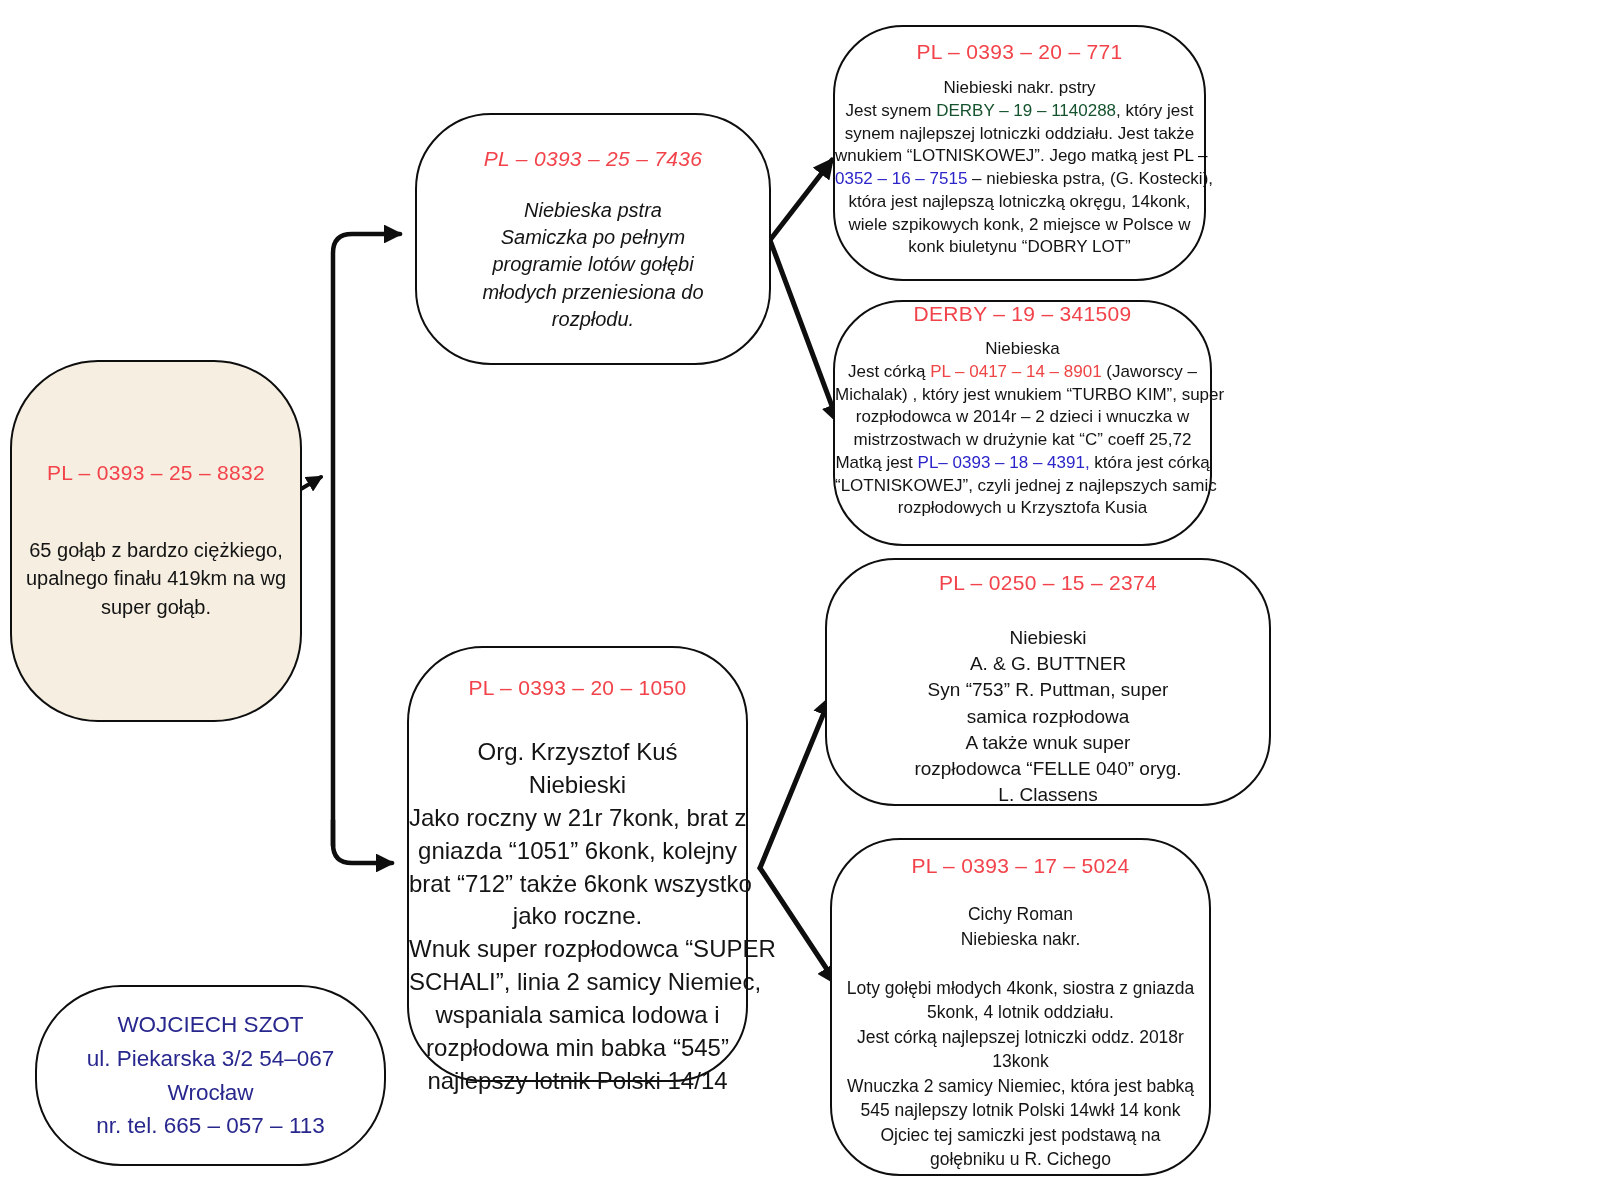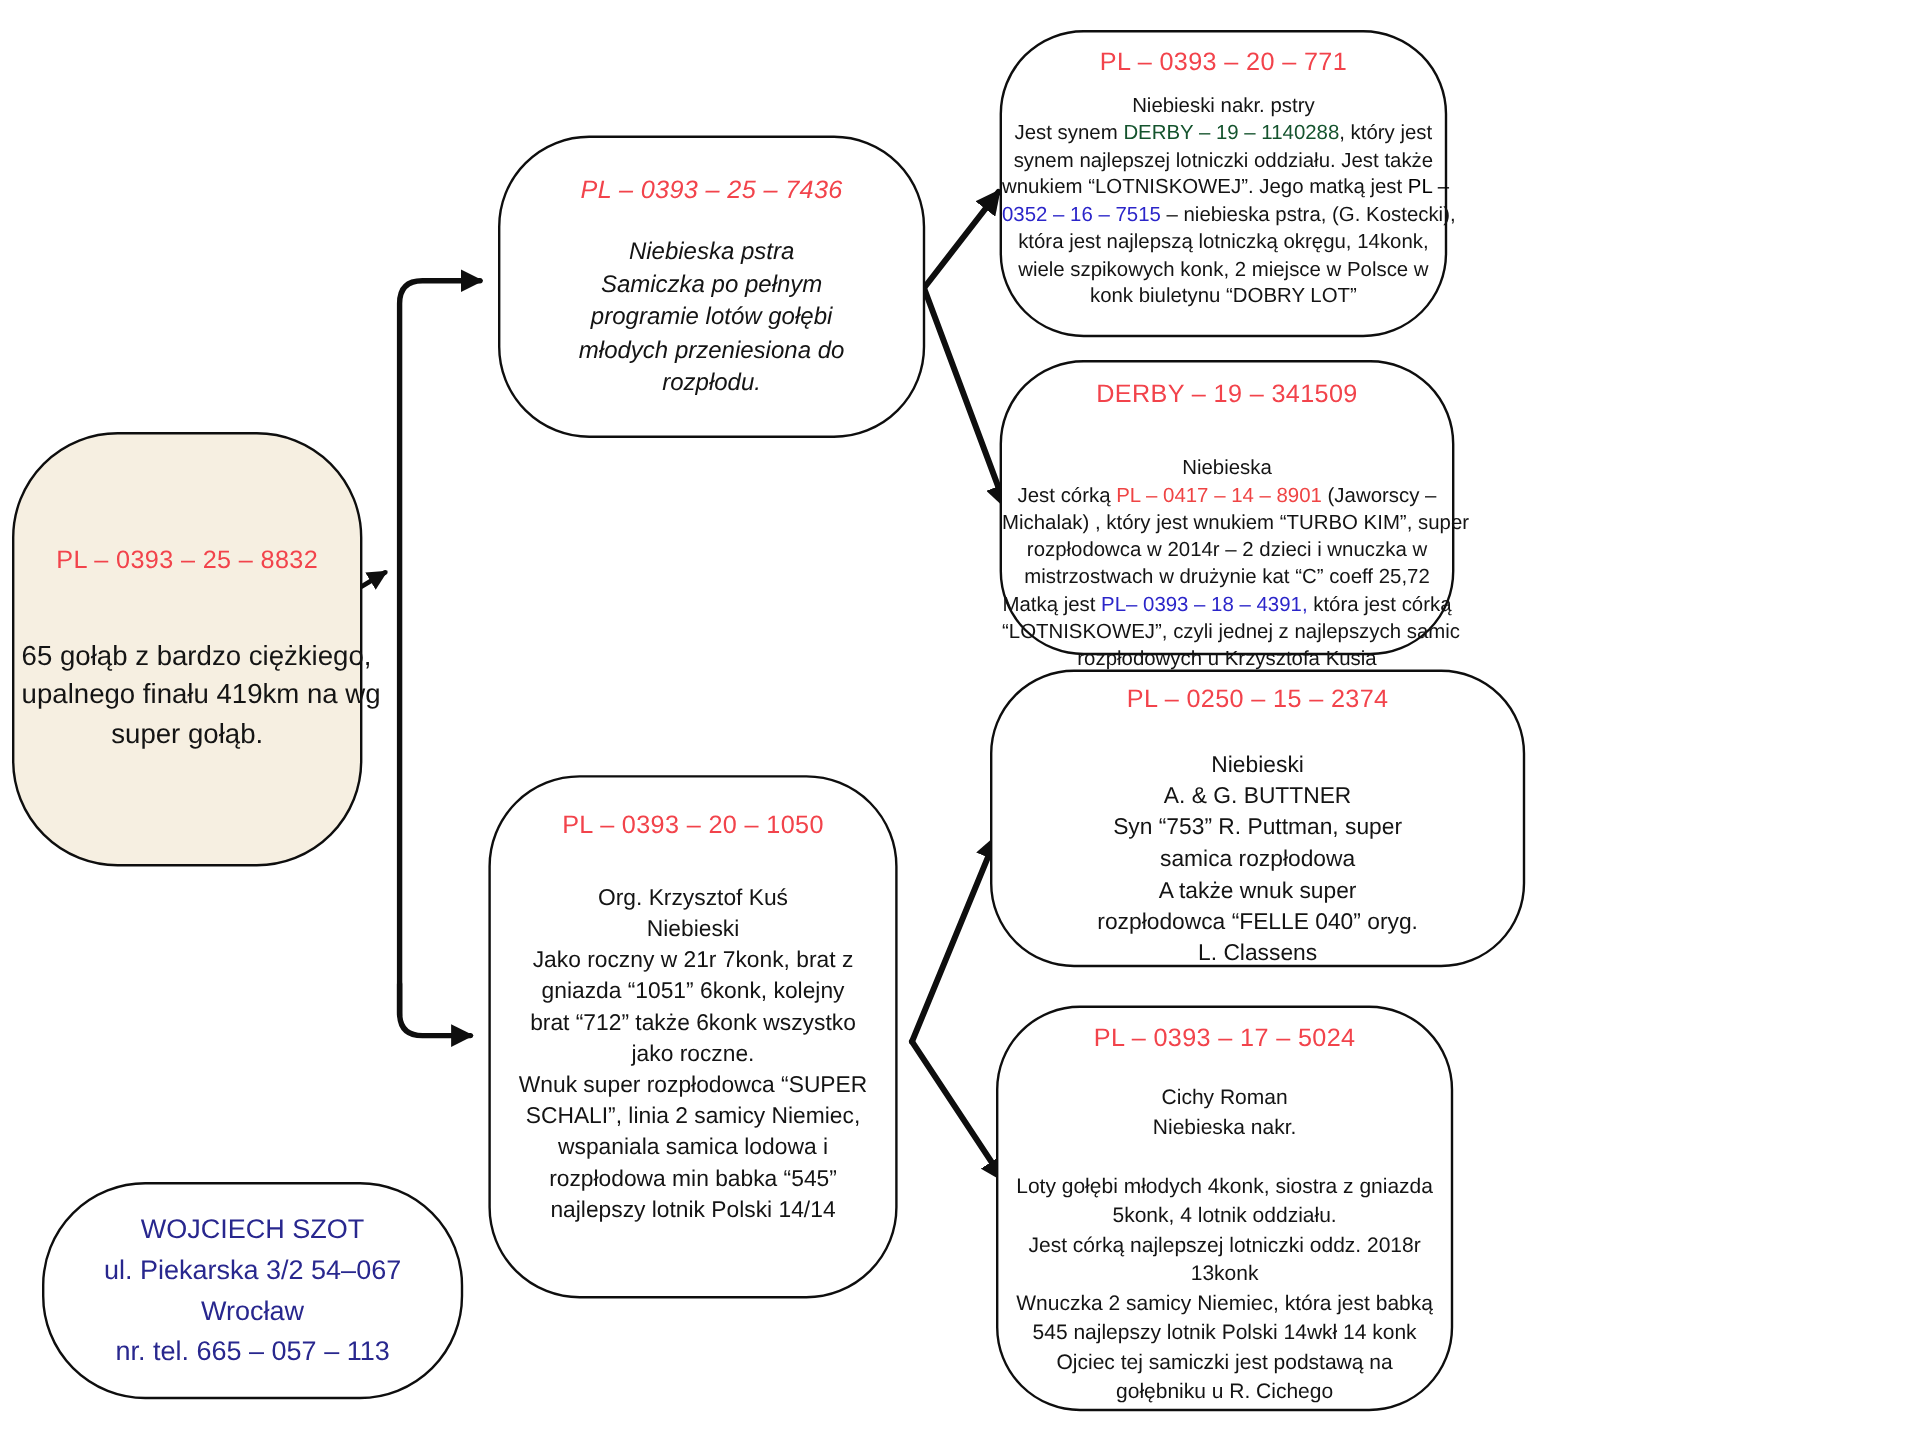--- a/index.html
+++ b/index.html
@@ -21,31 +21,31 @@
     display:flex;flex-direction:column;align-items:center;text-align:center;
     box-sizing:border-box;
   }
   .hdr{color:var(--red);font-size:21px;font-weight:500;letter-spacing:.3px;white-space:nowrap;}
   .bodytext{font-size:17px;line-height:1.34;font-weight:400;color:var(--ink);width:100%;}
   .tline{white-space:nowrap;}
 
   
   .subject{left:10px;top:360px;width:292px;height:362px;border-radius:88px;background:var(--cream);
            justify-content:center;gap:51px;padding:0 6px;}
-  .subject .bodytext{font-size:23px;line-height:1.42;}
+  .subject .bodytext{font-size:20px;line-height:1.42;}
 
   
   .p-top{left:415px;top:113px;width:356px;height:252px;border-radius:76px;padding-top:32px;gap:26px;font-style:italic;}
   .p-top .bodytext{font-size:20px;line-height:1.36;}
   .p-bottom{left:407px;top:646px;width:341px;height:436px;border-radius:76px;padding-top:28px;gap:36px;}
-  .p-bottom .bodytext{font-size:19px;line-height:1.37;}
+  .p-bottom .bodytext{font-size:24px;line-height:1.37;}
 
   
   .g1{left:833px;top:25px;width:373px;height:256px;border-radius:70px;padding-top:13px;gap:13px;}
-  .g2{left:833px;top:300px;width:379px;height:246px;border-radius:70px;padding-top:15px;gap:38px;}
+  .g2{left:833px;top:300px;width:379px;height:246px;border-radius:70px;gap:12px;}
   .g3{left:825px;top:558px;width:446px;height:248px;border-radius:70px;padding-top:11px;gap:30px;}
   .g3 .bodytext{font-size:19px;line-height:1.38;}
   .g4{left:830px;top:838px;width:381px;height:338px;border-radius:70px;padding-top:14px;gap:24px;}
   .g4 .bodytext{font-size:17.5px;line-height:1.4;}
 
   
   .contact{left:35px;top:985px;width:351px;height:181px;border-radius:86px;border-width:2px;
            justify-content:center;}
   .contact .bodytext{color:var(--navy);font-size:22.5px;line-height:1.5;font-weight:500;}
 </style>

